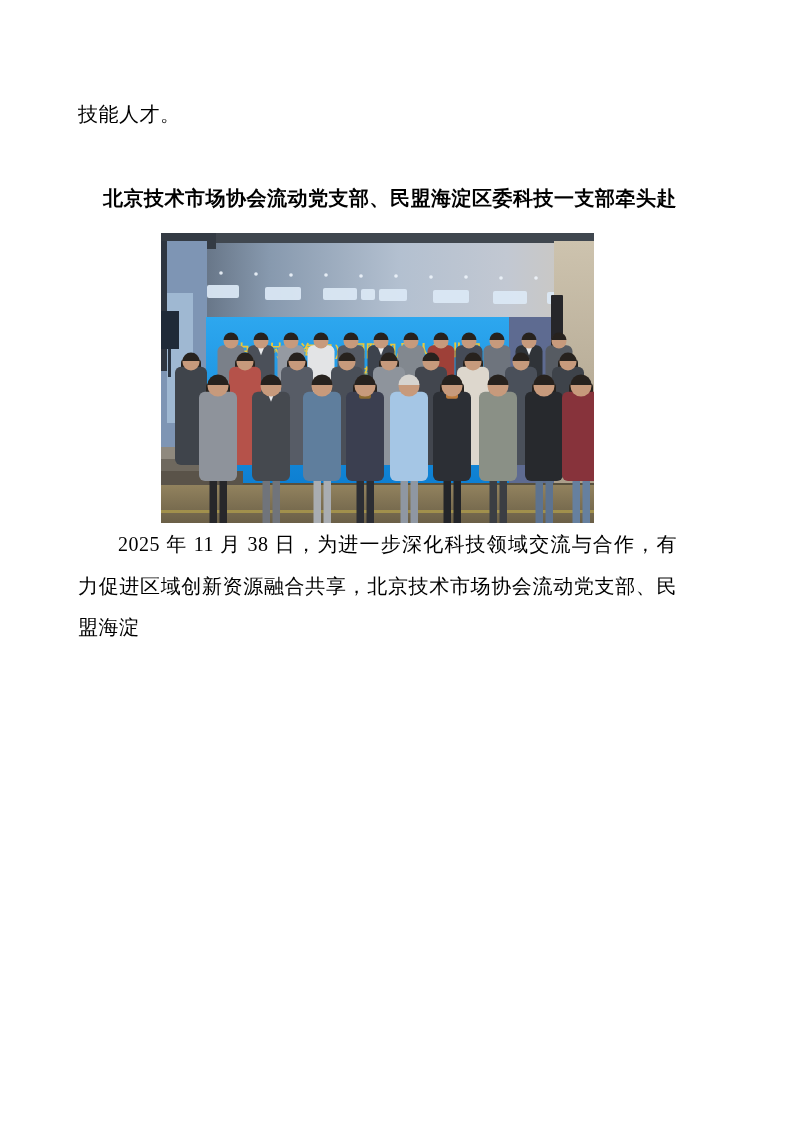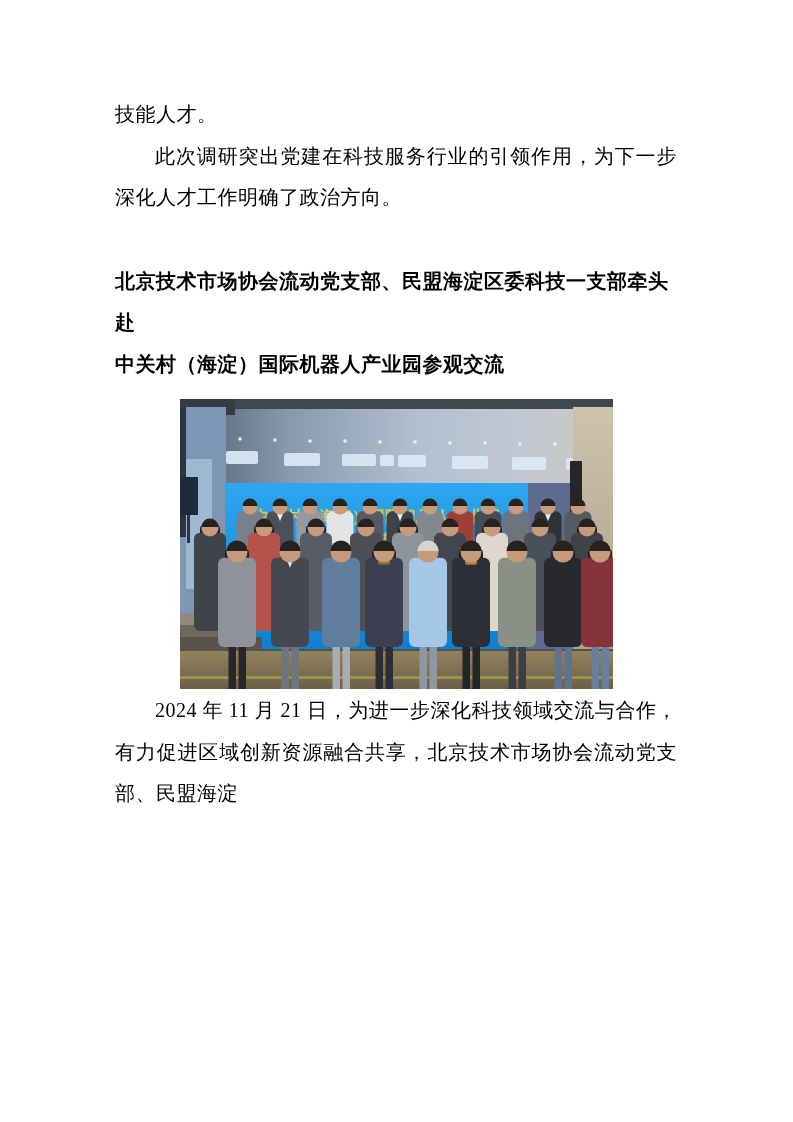--- a/index.html
+++ b/index.html
@@ -5,58 +5,56 @@
   html, body { margin: 0; padding: 0; background: #ffffff; }
   .page {
     position: relative;
     width: 793px;
     height: 1122px;
     background: #ffffff;
     overflow: hidden;
     font-family: "Liberation Serif", "DejaVu Serif", serif;
     color: #000000;
     box-sizing: border-box;
-    padding: 94px 116px 0 115px;
+    padding: 94px 116px 0 78px;
   }
   .par {
     margin: 0;
     font-size: 20px;
     line-height: 41.5px;
     text-align: justify;
     letter-spacing: 0.5px;
   }
   .indent { text-indent: 2em; }
   .heading {
-    margin: 42px 0 0 0;
+    margin: 42px 0 0 12px;
     font-size: 20px;
     line-height: 41.5px;
     font-weight: bold;
-    text-align: left;
+    text-align: right;
     letter-spacing: 0.5px;
   }
   .heading .hline { display: block; }
   .photo {
     width: 433px;
     height: 290px;
     margin: 14px auto 1px auto;
     overflow: hidden;
   }
   .photo svg { display: block; }
 </style>
 </head>
 <body>
 
 <div class="page">
 
   <p class="par">技能人才。</p>
-  <p class="par indent">此次调研突出党建在科技服务行业的引领作用，为下一步深化人才工作明确了政治方向。</p>
 
   <h2 class="heading">
     <span class="hline">北京技术市场协会流动党支部、民盟海淀区委科技一支部牵头赴</span>
-    <span class="hline">中关村（海淀）国际机器人产业园参观交流</span>
   </h2>
 
   <div class="photo">
     <svg width="433" height="290" viewBox="0 0 433 290" xmlns="http://www.w3.org/2000/svg">
       <defs>
         <linearGradient id="ceilGrad" x1="0" y1="0" x2="1" y2="0">
           <stop offset="0" stop-color="#515d6d"></stop>
           <stop offset="0.25" stop-color="#8799ae"></stop>
           <stop offset="0.55" stop-color="#b3c0d0"></stop>
           <stop offset="0.8" stop-color="#c2c8d2"></stop>
@@ -314,15 +312,15 @@
             <rect x="421.5" y="236" width="7.5" height="56" fill="#66809f"></rect>
             <rect x="408" y="150" width="24" height="22.05" rx="4" fill="#27221e"></rect>
             <rect x="401" y="158.775" width="38" height="89.225" rx="6" fill="#87333b"></rect>
             <circle cx="420" cy="153" r="10.5" fill="#c79a7c"></circle>
             <path d="M 409.5 152 a 10.5 10.5 0 0 1 21 0 z" fill="#27221e"></path>
           </g>
         </g>
     </svg>
   </div>
 
-  <p class="par indent">2024 年 11 月 21 日，为进一步深化科技领域交流与合作，有力促进区域创新资源融合共享，北京技术市场协会流动党支部、民盟海淀</p>
+  <p class="par indent">2025 年 11 月 38 日，为进一步深化科技领域交流与合作，有力促进区域创新资源融合共享，北京技术市场协会流动党支部、民盟海淀</p>
 
 </div>
 
 </body></html>

